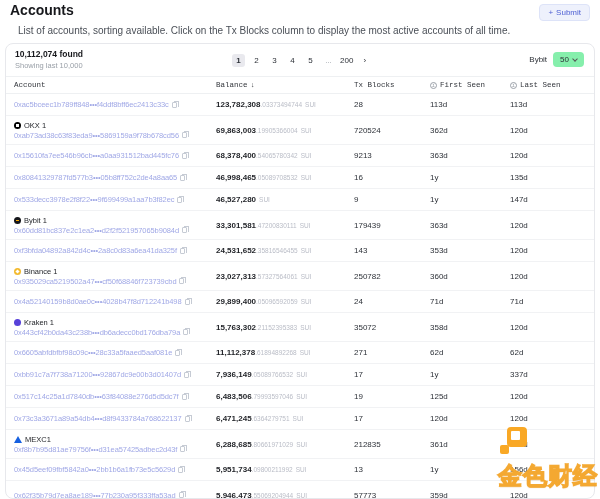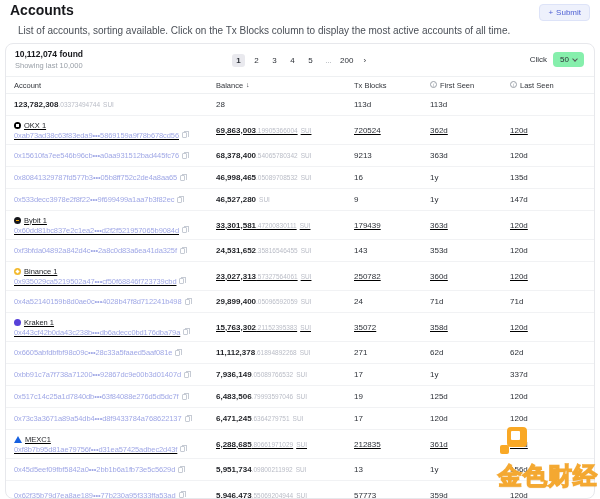--- a/index.html
+++ b/index.html
@@ -24,27 +24,27 @@
   .page-btn.dots { color:#9aa0a8; cursor:default; }
   .show-group { position:absolute; right:10px; top:8px; display:flex; align-items:center; gap:6px; }
   .show-label { font-size:8px; color:#2d3138; }
   .show-pill { background:#86efac; border-radius:4px; padding:3px 7px; font-size:8px; color:#2d3138;
     display:flex; align-items:center; gap:4px; cursor:pointer; }
   .chev { width:4px; height:4px; border-right:1px solid #555; border-bottom:1px solid #555;
     transform:rotate(45deg); margin-top:-2px; }
   .thead, .trow { display:grid; grid-template-columns:202px 138px 76px 80px 1fr;
     padding:0 8px; align-items:center; }
   .thead { height:17px; border-bottom:1px solid #eef0f2; font-size:7.5px; color:#33363c; }
-  .hcell { display:flex; align-items:flex-start; gap:3px; }
+  .hcell { display:flex; align-items:center; gap:3px;font-family:Liberation Mono, monospace; }
   .sort { font-size:7px; color:#33363c; }
   .info { width:7px; height:7px; border:1px solid #9aa0a8; border-radius:50%; display:inline-block;
     font-size:5px; line-height:6px; text-align:center; color:#9aa0a8; font-style:italic; }
   .info::after { content:"i"; }
   .trow { height:22px; border-bottom:1px solid #f1f2f4; }
-  .trow.tall { height:29px;text-decoration:underline; }
+  .trow.tall { height:29px; }
   .cell { font-size:8px; color:#2d3138; }
   .nameline { display:flex; align-items:center; gap:3px; margin-bottom:1px; }
   .exname { font-size:7.5px; color:#24262b; font-weight:500; }
   .addrline { display:flex; align-items:center; gap:3px; }
   .addr { font-size:7.5px; color:#a0a8e6; cursor:pointer; letter-spacing:-0.1px; }
   .copy { width:5px; height:6px; border:1px solid #c6cbd4; border-radius:1px; position:relative;
     display:inline-block; cursor:pointer; }
   .copy::after { content:""; position:absolute; left:1px; top:-2px; width:4px; height:5px;
     border-top:1px solid #c6cbd4; border-right:1px solid #c6cbd4; }
   .bint { font-weight:700; color:#1f2126; font-size:8px; }
@@ -97,21 +97,21 @@
         <span class="page-btn active">1</span>
         <span class="page-btn">2</span>
         <span class="page-btn">3</span>
         <span class="page-btn">4</span>
         <span class="page-btn">5</span>
         <span class="page-btn dots">...</span>
         <span class="page-btn">200</span>
         <span class="page-btn">›</span>
       </div>
     <div class="show-group">
-      <span class="show-label">Click</span>
+      <span class="show-label">Bybit</span>
       <span class="show-pill">
         <span>50</span>
         <span class="chev"></span>
       </span>
     </div>
   </div>
 
   <div class="thead">
     <div class="hcell">
       <span>Account</span>
@@ -128,20 +128,26 @@
       <span>First Seen</span>
     </div>
     <div class="hcell">
       <span class="info"></span>
       <span>Last Seen</span>
     </div>
   </div>
 
   <div class="tbody">
       <div class="trow">
+        <div class="cell acc">
+          <div class="addrline">
+            <span class="addr">0xac5bceec1b789ff848•••f4ddf8bff6ec2413c33c</span>
+            <span class="copy"></span>
+          </div>
+        </div>
         <div class="cell"><span class="bint">123,782,308</span><span class="bdec">.03373494744</span><span class="bunit">SUI</span></div>
         <div class="cell">28</div>
         <div class="cell">113d</div>
         <div class="cell">113d</div>
       </div>
       <div class="trow tall">
         <div class="cell acc">
           <div class="nameline">
             <span class="exicon ic-okx"></span>
             <span class="exname">OKX 1</span>

